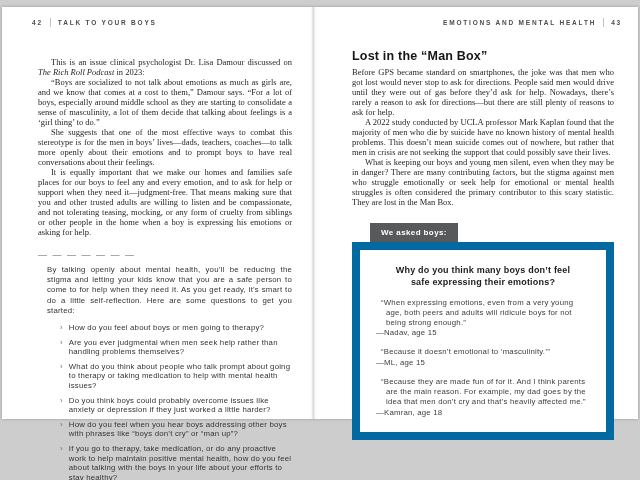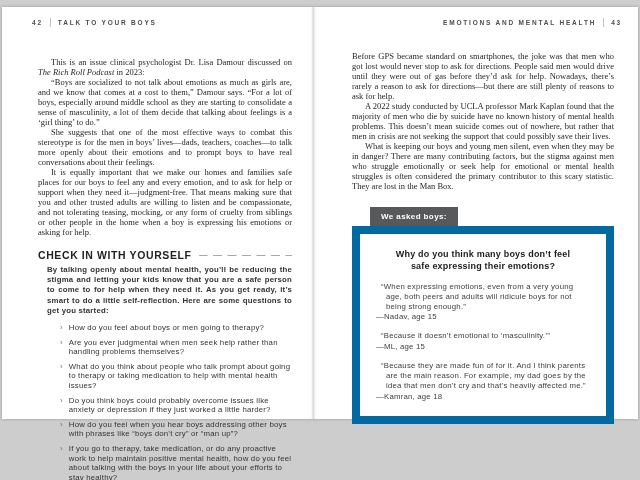--- a/index.html
+++ b/index.html
@@ -65,21 +65,21 @@
     letter-spacing: 0.6px; white-space: nowrap;
   }
   .dashes {
     color: #a3a3a3; font-size: 9px; letter-spacing: 1.5px;
     white-space: nowrap; overflow: hidden; flex: 1;
     font-weight: bold;
   }
   .checkin-intro {
     margin: 5px 0 0 0; padding-left: 9px;
     font-size: 7.8px; line-height: 10.2px; color: #333;
-    text-align: justify; letter-spacing: 0.2px; font-weight: bold;
+    text-align: justify; letter-spacing: 0.2px;
   }
   .questions { list-style: none; margin: 7px 0 0 0; padding: 0 0 0 22px; }
   .questions li {
     display: flex; gap: 6px; margin-bottom: 5px;
     font-size: 7.8px; line-height: 9.6px; color: #333;
     letter-spacing: 0.2px;
   }
   .q-marker { color: #6f6f6f; flex: 0 0 auto; }
 
   
@@ -126,21 +126,20 @@
     </div>
 
     <div class="body-col">
       <p class="serif-para"><span>This is an issue clinical psychologist Dr. Lisa Damour discussed on </span><i>The Rich Roll Podcast</i><span> in 2023:</span></p>
       <p class="serif-para">“Boys are socialized to not talk about emotions as much as girls are, and we know that comes at a cost to them,” Damour says. “For a lot of boys, especially around middle school as they are starting to consolidate a sense of masculinity, a lot of them decide that talking about feelings is a ‘girl thing’ to do.”</p>
       <p class="serif-para">She suggests that one of the most effective ways to combat this stereotype is for the men in boys’ lives—dads, teachers, coaches—to talk more openly about their emotions and to prompt boys to have real conversations about their feelings.</p>
       <p class="serif-para">It is equally important that we make our homes and families safe places for our boys to feel any and every emotion, and to ask for help or support when they need it—judgment-free. That means making sure that you and other trusted adults are willing to listen and be compassionate, and not tolerating teasing, mocking, or any form of cruelty from siblings or other people in the home when a boy is expressing his emotions or asking for help.</p>
 
       <div class="checkin">
         <div class="checkin-head">
-          <span class="checkin-title">CHECK IN WITH YOURSELF</span>
           <span class="dashes">— — — — — — —</span>
         </div>
         <p class="checkin-intro">By talking openly about mental health, you’ll be reducing the stigma and letting your kids know that you are a safe person to come to for help when they need it. As you get ready, it’s smart to do a little self-reflection. Here are some questions to get you started:</p>
         <ul class="questions">
           <li>
               <span class="q-marker">›</span>
               <span>How do you feel about boys or men going to therapy?</span>
             </li>
           <li>
               <span class="q-marker">›</span>
@@ -170,20 +169,21 @@
   <div class="gutter"></div>
 
   <div class="page page-right">
     <div class="running-head rh-right">
       <span>EMOTIONS AND MENTAL HEALTH</span>
       <span class="rh-divider"></span>
       <span>43</span>
     </div>
 
     <div class="body-col">
+      <h2 class="section-heading">Lost in the “Man Box”</h2>
       <p class="serif-para no-indent">Before GPS became standard on smartphones, the joke was that men who got lost would never stop to ask for directions. People said men would drive until they were out of gas before they’d ask for help. Nowadays, there’s rarely a reason to ask for directions—but there are still plenty of reasons to ask for help.</p>
       <p class="serif-para">A 2022 study conducted by UCLA professor Mark Kaplan found that the majority of men who die by suicide have no known history of mental health problems. This doesn’t mean suicide comes out of nowhere, but rather that men in crisis are not seeking the support that could possibly save their lives.</p>
       <p class="serif-para">What is keeping our boys and young men silent, even when they may be in danger? There are many contributing factors, but the stigma against men who struggle emotionally or seek help for emotional or mental health struggles is often considered the primary contributor to this scary statistic. They are lost in the Man Box.</p>
 
       <div class="asked-wrap">
         <div class="asked-tab">We asked boys:</div>
         <div class="asked-box">
           <div class="asked-question">
             <span>Why do you think many boys don’t feel</span><br>
             <span>safe expressing their emotions?</span>

